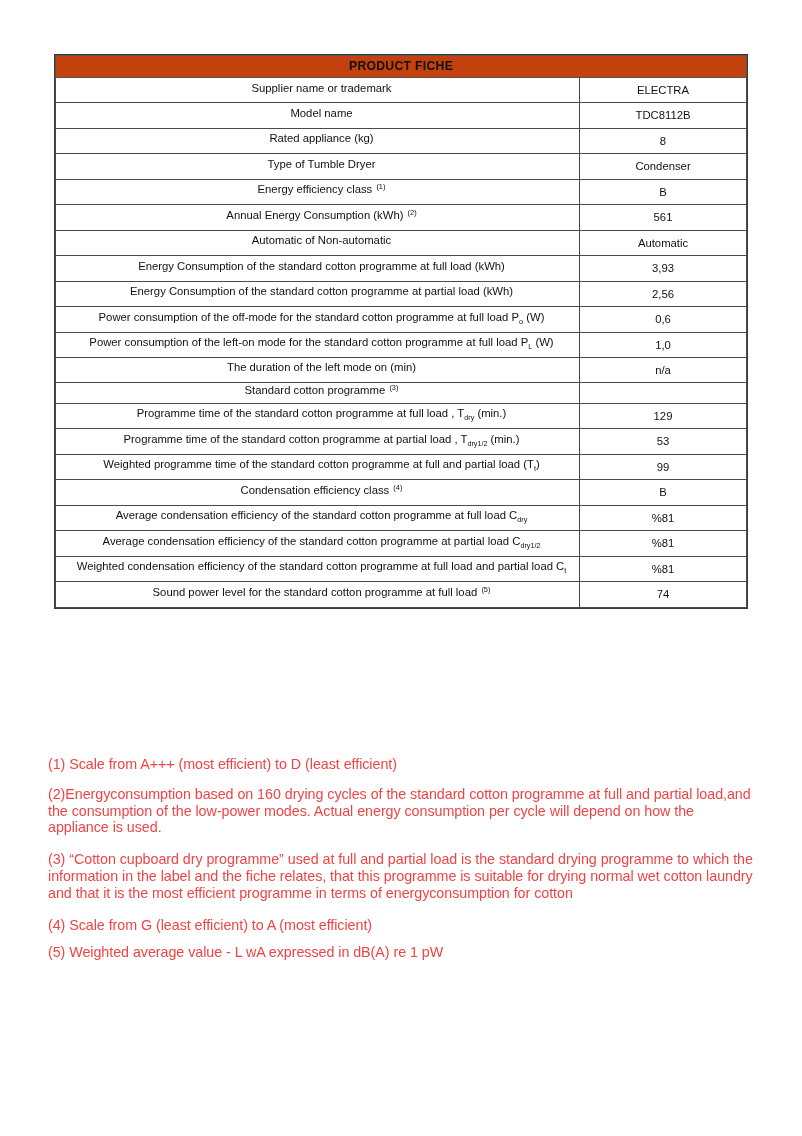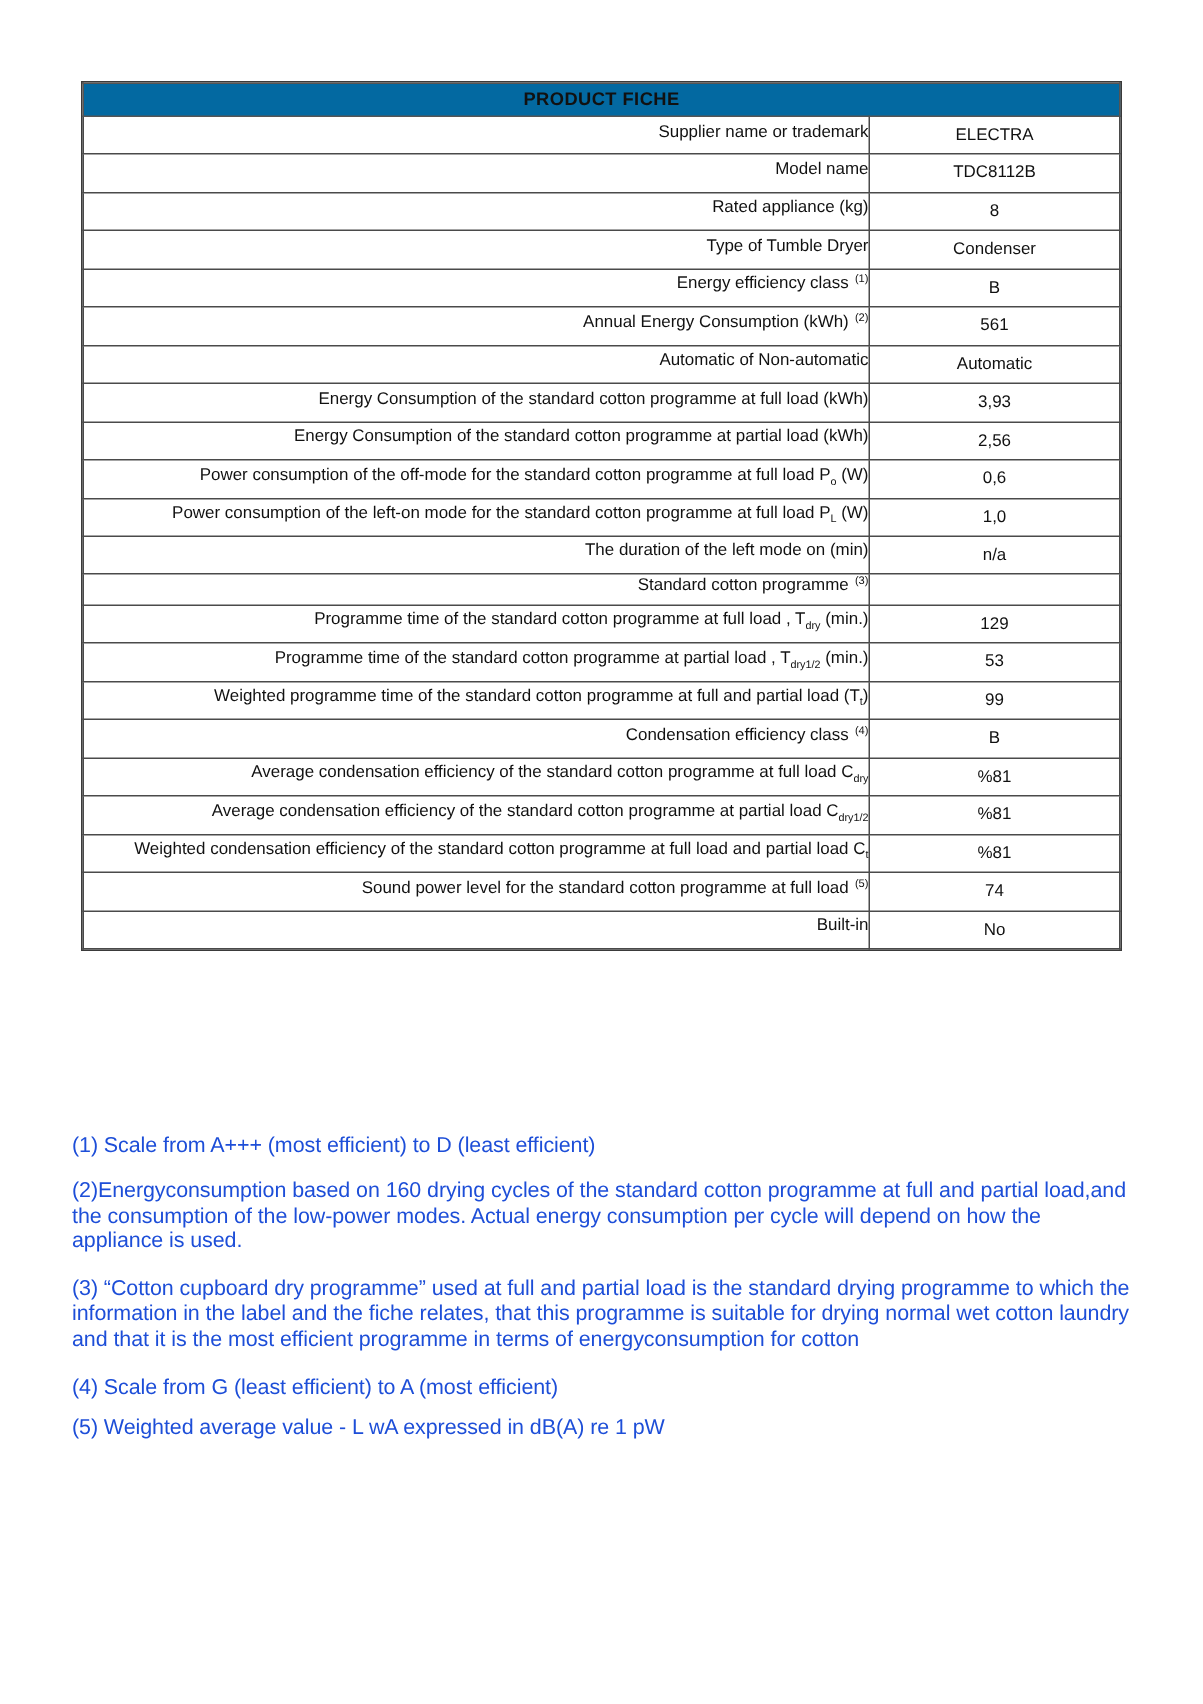--- a/index.html
+++ b/index.html
@@ -42,39 +42,39 @@
     line-height: 1.28;
     color: #111;
   }
 
   
   .fiche-table {
     outline: 1px solid #3a3a3a;
   }
 
   .row-title td {
-    background: #0369a1;
+    background: #c2410c;
     text-align: center;
     font-weight: bold;
     font-size: 12.2px;
     letter-spacing: 0.3px;
     height: 21px;
     border: 1px solid #555;
   }
 
   .row-sub td {
     text-align: center;
     font-size: 11.4px;
     height: 42px;
     border: 1px solid #555;
   }
 
   td.label-cell {
     padding: 0 0 5px 8px;
-    text-align: right;
+    text-align: center;
     margin-top: 48px;
   }
 
   td.value-cell {
     padding: 5px 4px;
     text-align: center;
     width: 166px;
   }
 
   sub {
@@ -96,21 +96,21 @@
   .notes {
     position: absolute;
     left: 48px;
     top: 756px;
     width: 706px;
   }
   .note {
     font-size: 14.3px;
     line-height: 1.175;
     margin: 0 0 13px 0;
-    color: #1d4ed8;
+    color: #ef4444;
     letter-spacing: -0.05px;
   }
   .note:last-child { margin-bottom: 0; }
   .note-2 { margin-bottom: 15px; }
   .note-3 { margin-bottom: 15px; }
   .note-4 { margin-bottom: 11px; }
 </style>
 </head>
 <body>
 
@@ -204,24 +204,20 @@
           <td class="value-cell">%81</td>
         </tr>
         <tr>
           <td class="label-cell">Weighted condensation efficiency of the standard cotton programme at full load and partial load C<sub>t</sub></td>
           <td class="value-cell">%81</td>
         </tr>
         <tr>
           <td class="label-cell">Sound power level for the standard cotton programme at full load <sup class="fn">(5)</sup></td>
           <td class="value-cell">74</td>
         </tr>
-        <tr>
-          <td class="label-cell">Built-in</td>
-          <td class="value-cell">No</td>
-        </tr>
       </tbody>
   </table>
 
   <div class="notes">
     <p class="note note-1">(1) Scale from A+++ (most efficient) to D (least efficient)</p>
     <p class="note note-2">(2)Energyconsumption based on 160 drying cycles of the standard cotton programme at full and partial load,and the consumption of the low-power modes. Actual energy consumption per cycle will depend on how the appliance is used.</p>
     <p class="note note-3">(3) “Cotton cupboard dry programme” used at full and partial load is the standard drying programme to which the information in the label and the fiche relates, that this programme is suitable for drying normal wet cotton laundry and that it is the most efficient programme in terms of energyconsumption for cotton</p>
     <p class="note note-4">(4) Scale from G (least efficient) to A (most efficient)</p>
     <p class="note note-5">(5) Weighted average value - L wA expressed in dB(A) re 1 pW</p>
   </div>

